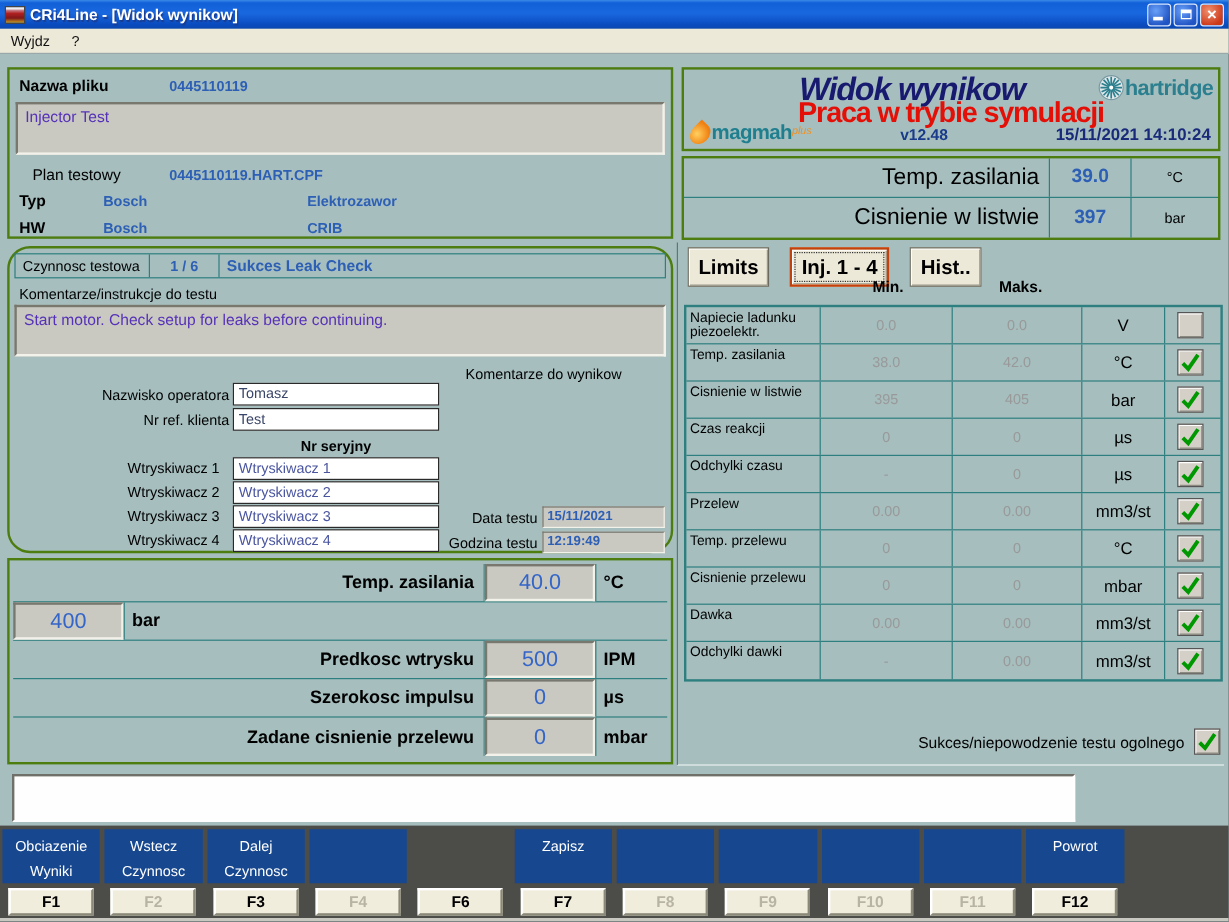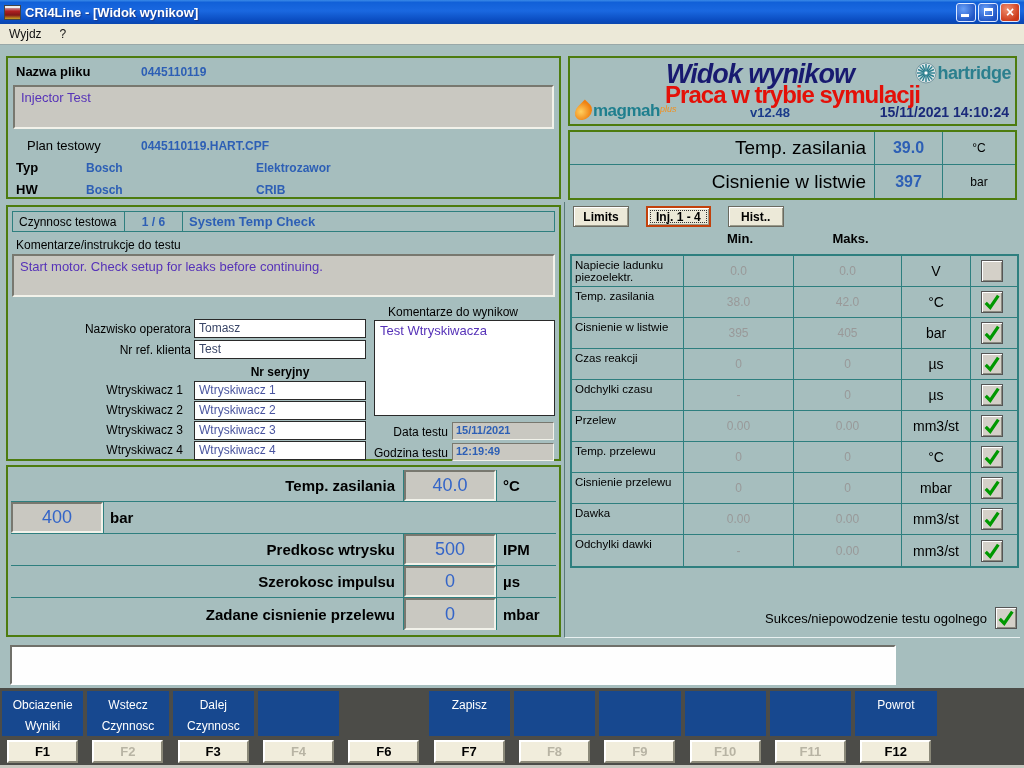--- a/index.html
+++ b/index.html
@@ -47,21 +47,21 @@
   .info-plan-lbl { left:8px; top:80px; font-weight:normal;margin-left:11px; }
   .info-plan-val { left:133px; top:81px; font-weight:bold; font-size:12px; }
   .info-typ-lbl { left:8px; top:102px; font-weight:bold; }
   .info-typ-v1 { left:78px; top:103px; font-size:12px; font-weight:bold; }
   .info-typ-v2 { left:248px; top:103px; font-size:12px; font-weight:bold; }
   .info-hw-lbl { left:8px; top:124px; font-weight:bold; }
   .info-hw-v1 { left:78px; top:125px; font-size:12px; font-weight:bold; }
   .info-hw-v2 { left:248px; top:125px; font-size:12px; font-weight:bold; }
 
   
-  .step-panel { left:6px; top:205px; width:555px; height:256px; }
+  .step-panel { left:6px; top:205px; width:555px; height:256px;border-radius:19px; }
   .step-header { position:absolute; left:4px; top:4px; width:543px; height:21px;
     display:flex; border:1px solid #2e7f7f; }
   .step-cell { border-right:1px solid #2e7f7f; display:flex; align-items:center; padding:0 6px; font-size:12px; }
   .step-cell:last-child { border-right:none; }
   .sc-label { width:112px; }
   .sc-num { width:58px; justify-content:center; font-weight:bold; }
   .sc-name { flex:1; font-weight:bold; font-size:13px; }
   .comments-lbl { left:8px; top:31px; font-size:12px; }
   .comments-box { position:absolute; left:4px; top:47px; width:543px; height:43px;
     font-size:13px; padding:3px 6px; }
@@ -113,24 +113,24 @@
   .live-label { flex:1; display:flex; align-items:center; justify-content:flex-end;
     padding-right:8px; font-size:19px; border-right:1px solid #2e7f7f; }
   .live-value { width:68px; display:flex; align-items:center; justify-content:center;
     font-size:16px; font-weight:bold; color:#2d5fb5; border-right:1px solid #2e7f7f; }
   .live-unit { width:72px; display:flex; align-items:center; justify-content:center; font-size:12px; }
 
   
   .right-bottom { position:absolute; left:564px; top:202px; width:456px; height:436px;
     border-left:1px solid #5a7878; border-bottom:1px solid #e8f0f0; }
   .tabs-row { position:absolute; left:8px; top:4px; display:flex; gap:17px; }
-  .tab-btn { min-width:56px; height:21px; background:#ece9d8; border:1px solid #6a6a60;
+  .tab-btn { min-width:56px; height:33px; background:#ece9d8; border:1px solid #6a6a60;
     box-shadow:inset 1px 1px 0 #fff, inset -1px -1px 0 #9a9a8a;
     display:flex; align-items:center; justify-content:center;
-    font-size:12px; font-weight:bold; padding:0 8px; }
+    font-size:17px; font-weight:bold; padding:0 8px; }
   .tab-btn.active { border:2px solid #c2410c; outline:1px dotted #333; outline-offset:-5px; background:#ece9d8; }
 
   .rtable-hdr { position:absolute; left:5px; top:29px; width:447px; display:flex;
     font-size:13px; font-weight:bold; }
   .rh-label { width:114px; }
   .rh-min { width:112px; text-align:center; }
   .rh-max { width:109px; text-align:center; }
 
   .rtable { position:absolute; left:5px; top:52px; width:449px; border:2px solid #2e7f7f; }
   .rrow { display:flex; height:31px; border-bottom:1px solid #2e7f7f; }
@@ -210,21 +210,21 @@
     <span class="row-abs info-typ-v2 blue">Elektrozawor</span>
     <span class="row-abs info-hw-lbl lbl">HW</span>
     <span class="row-abs info-hw-v1 blue">Bosch</span>
     <span class="row-abs info-hw-v2 blue">CRIB</span>
   </div>
 
   <div class="panel step-panel">
     <div class="step-header">
       <div class="step-cell sc-label lbl">Czynnosc testowa</div>
       <div class="step-cell sc-num blue">1 / 6</div>
-      <div class="step-cell sc-name blue">System Temp Check</div>
+      <div class="step-cell sc-name blue">Sukces Leak Check</div>
     </div>
     <span class="row-abs comments-lbl lbl">Komentarze/instrukcje do testu</span>
     <div class="comments-box sunken purple">Start motor. Check setup for leaks before continuing.</div>
 
     <span class="row-abs rescomments-lbl lbl">Komentarze do wynikow</span>
 
     <span class="fld-lbl" style="left:8px; top:115px;">Nazwisko operatora</span>
     <div class="fld-input whitebox" style="top:112px; color:#3a4668;">Tomasz</div>
     <span class="fld-lbl" style="left:8px; top:136px;">Nr ref. klienta</span>
     <div class="fld-input whitebox" style="top:133px; color:#3a4668;">Test</div>
@@ -247,21 +247,20 @@
           <span class="fld-lbl" style="top: 216px;">Wtryskiwacz 3</span>
           <div class="fld-input whitebox" style="top: 214px;">Wtryskiwacz 3</div>
         </div>
 
         <div>
           <span class="fld-lbl" style="top: 236px;">Wtryskiwacz 4</span>
           <div class="fld-input whitebox" style="top: 234px;">Wtryskiwacz 4</div>
         </div>
       </div>
 
-    <div class="res-textarea whitebox purple">Test Wtryskiwacza</div>
 
     <span class="dt-lbl" style="top:218px;">Data testu</span>
     <div class="dt-box sunken blue" style="top:215px;">15/11/2021</div>
     <span class="dt-lbl" style="top:239px;">Godzina testu</span>
     <div class="dt-box sunken blue" style="top:236px;">12:19:49</div>
   </div>
 
   <div class="panel settings-panel">
 
       <div class="set-row">

